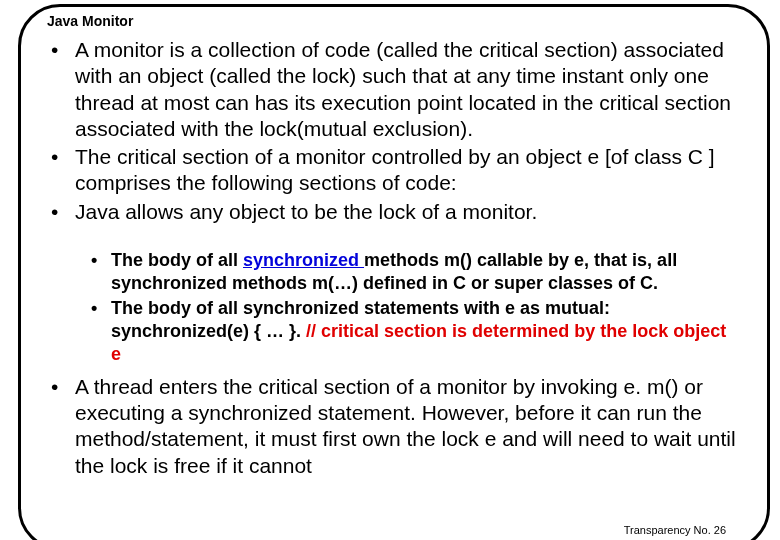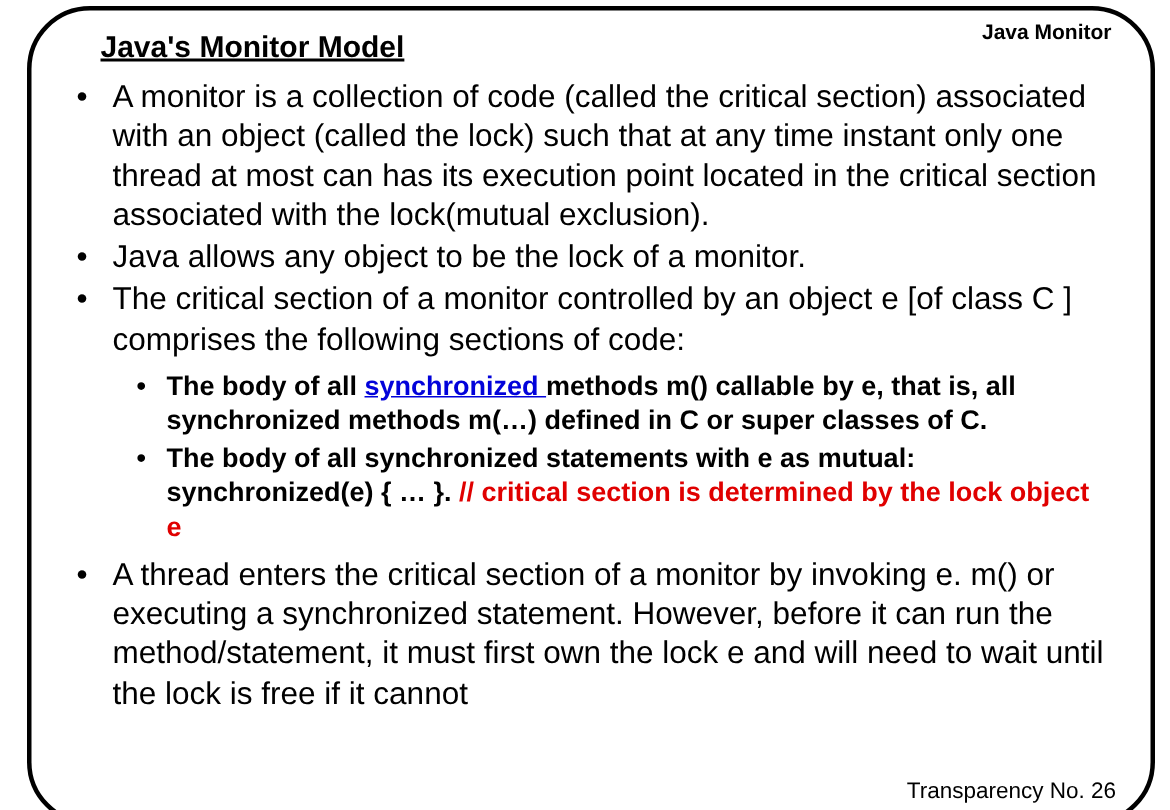--- a/index.html
+++ b/index.html
@@ -51,21 +51,21 @@
   }
   .b1 > li::before {
     content: "•";
     position: absolute;
     left: 4px;
     top: 0;
     font-size: 21px;
   }
   .b2 {
     margin-left: 42px;
-    margin-top: 6px;
+    margin-top: 24px;
     margin-bottom: 8px;
   }
   .b2 > li {
     position: relative;
     padding-left: 22px;
     font-size: 18px;
     font-weight: 700;
     line-height: 1.28;
     margin-bottom: 2px;
   }
@@ -76,44 +76,43 @@
     top: 0;
     font-size: 18px;
   }
   .syn {
     color: #0202da;
     text-decoration: underline;
   }
   .red { color: #e00000; }
   .page-num {
     position: absolute;
-    right: 36px;
+    right: 54px;
     bottom: 4px;
-    font-size: 15px;
+    font-size: 11px;
   }
 </style>
 </head>
 <body>
 
 <div class="slide-box">
 
   <div class="hdr">
-    <div class="title">Java's  Monitor Model</div>
     <div class="chapter">Java Monitor</div>
   </div>
 
   <ul class="b1">
     <li>
       <span>A monitor is a collection of code (called the critical  section) associated with an object (called the lock) such that at any time instant only one thread at most can has its execution point  located in the critical section associated with the lock(mutual exclusion).</span>
     </li>
     <li>
-      <span>Java allows any object to be the lock of a monitor.</span>
+      <span>The critical section of a monitor controlled by an object e [of class C ] comprises the following sections of code:</span>
     </li>
     <li>
-      <span>The critical section of a monitor controlled by an object e [of class C ] comprises the following sections of code:</span>
+      <span>Java allows any object to be the lock of a monitor.</span>
     </li>
   </ul>
 
   <ul class="b2">
     <li>
       <span>The body of all </span><span class="syn">synchronized </span><span>methods m() callable by e, that is, all synchronized methods m(…) defined in C or super classes of C.</span>
     </li>
     <li>
       <span>The body of all synchronized statements with e as mutual: synchronized(e) { …  }. </span><span class="red"> // critical section is determined by the lock object e</span>
     </li>

